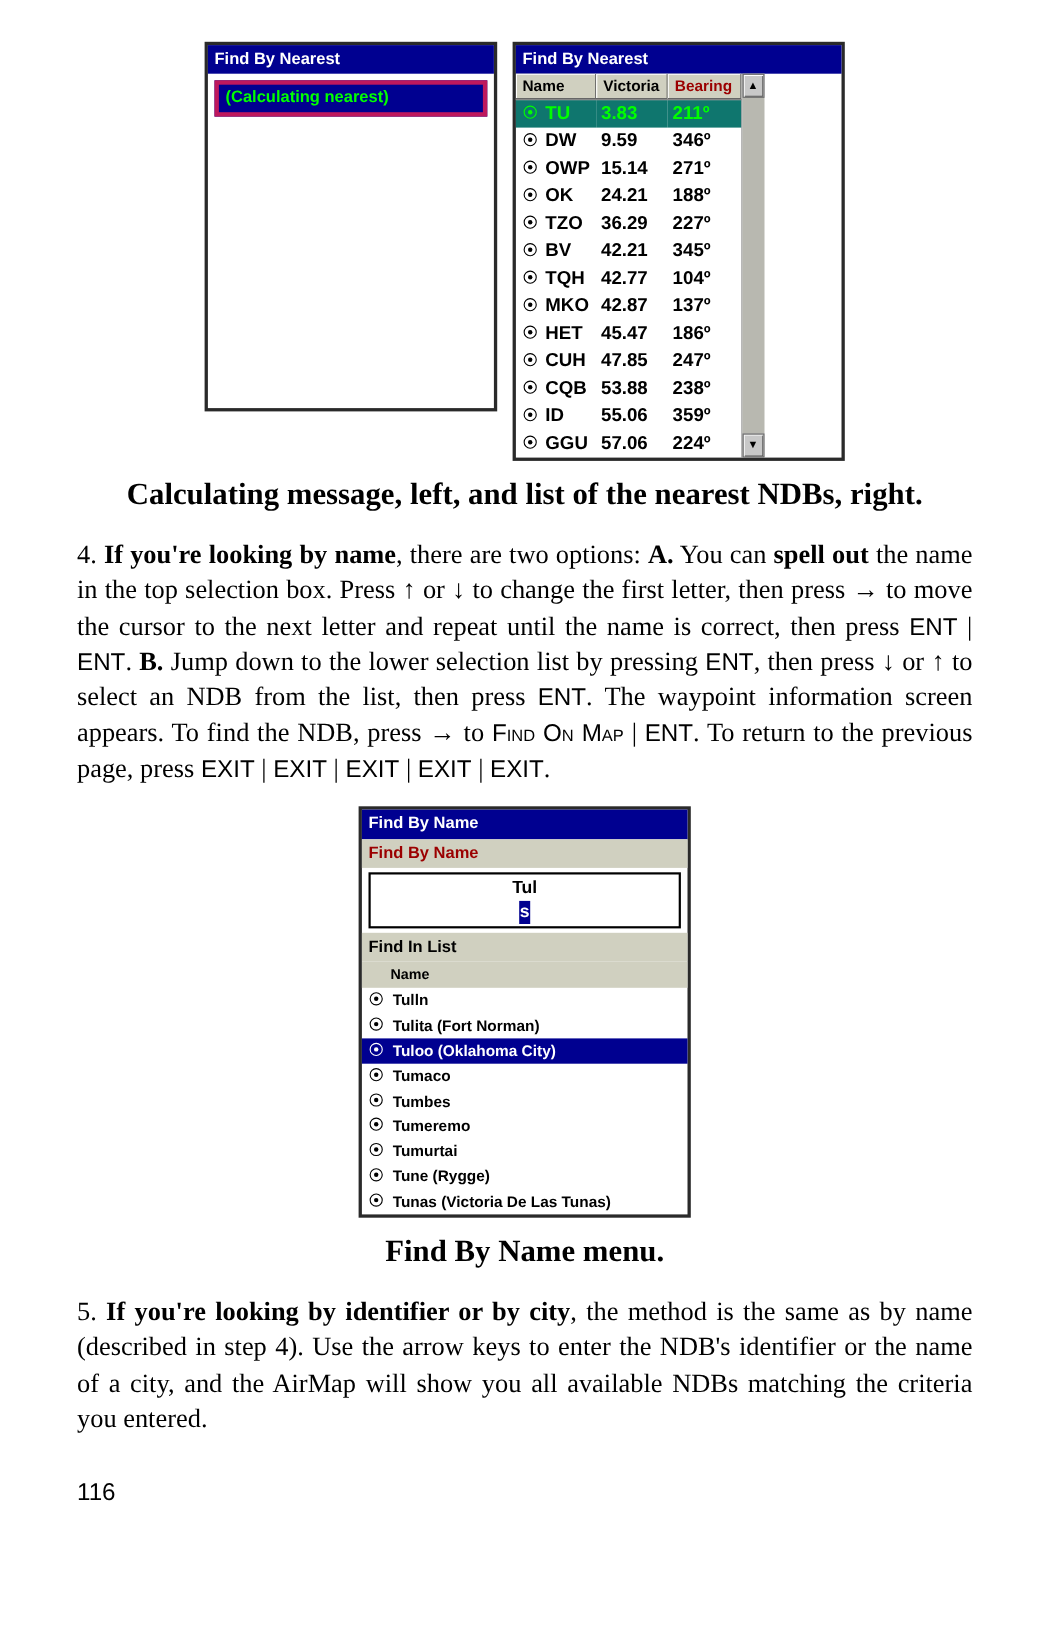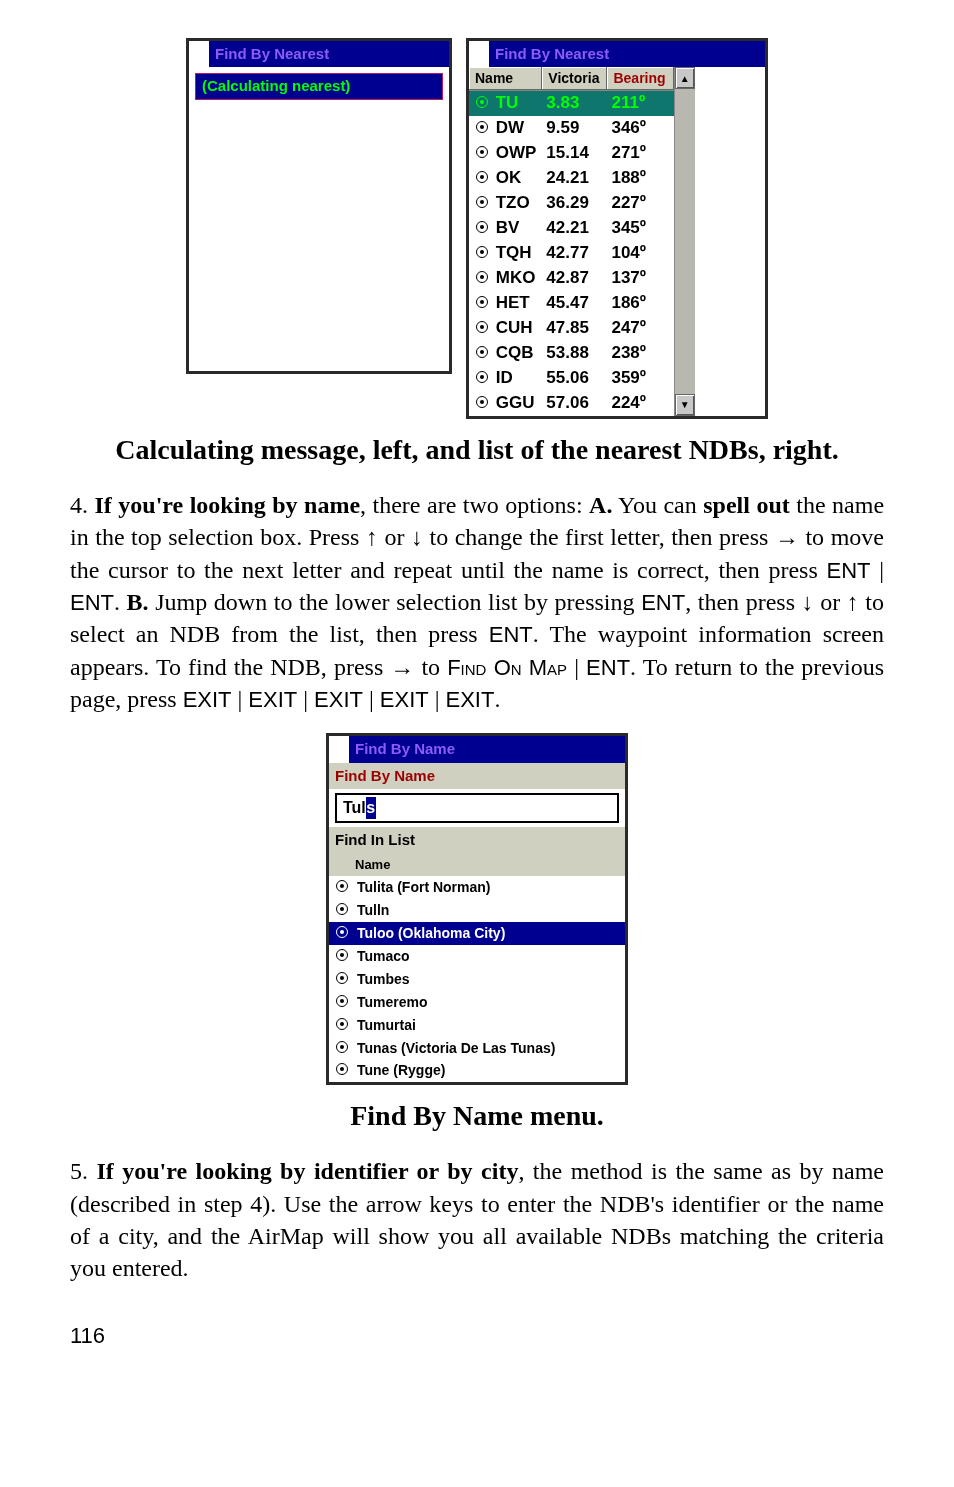--- a/index.html
+++ b/index.html
@@ -13,30 +13,29 @@
   line-height:1.35;
 }
 .row{display:flex;justify-content:center;gap:14px;margin-bottom:10px}
 .panel{
   border:3px solid #2a2a2a;
   background:#fff;
   position:relative;
 }
 .panelhdr{
   background:#000090;
-  color:#8b5cf6;
+  color:#ffffff;
   font-family:Verdana,Arial,sans-serif;
   font-size:15px;
   font-weight:bold;
   padding:3px 6px;
-  margin-left:20px;
 }
 .panelL{width:260px;height:330px}
 .selbox{
-  border:1px solid #be185d;
+  border:4px solid #be185d;
   background:#000090;
   color:#00ff00;
   font-family:Verdana,Arial,sans-serif;
   font-size:15px;
   font-weight:bold;
   margin:6px;
   padding:2px 6px;
 }
 .panelR{width:296px}
 .tblwrap{display:flex}
@@ -77,21 +76,21 @@
 }
 .subhdr.red{color:#9b0000}
 .subhdr.sm{font-size:13px;padding-left:26px}
 .namebox{
   border:2px solid #000;
   margin:4px 6px;
   padding:2px 6px;
   font-family:Verdana,Arial,sans-serif;
   font-size:16px;
   font-weight:bold;
-  display:flex;align-items:center;
+  display:flex;align-items:center;flex-direction:column;
 }
 .cursor{background:#000090;color:#fff;display:inline-block;width:10px;text-align:center}
 .nlist{list-style:none;margin:0;padding:0;font-family:Verdana,Arial,sans-serif;font-size:14px;font-weight:bold}
 .nlist li{padding:2px 4px;display:flex;align-items:center;gap:6px}
 .nlist li.hi{background:#000090;color:#fff}
 .pageno{font-family:Liberation Sans, sans-serif;font-size:22px;margin-top:36px}
 </style>
 </head>
 <body>
 
@@ -202,25 +201,25 @@
   <div class="subhdr red">Find By Name</div>
   <div class="namebox">
     <span>Tul</span>
       <span class="cursor">s</span>
   </div>
   <div class="subhdr">Find In List</div>
   <div class="subhdr sm">Name</div>
   <ul class="nlist" id="name-list">
       <li>
         <span class="dotwrap"><span class="dot"><span class="inner"></span></span></span>
+        <span>Tulln</span>
+      </li>
+      <li>
+        <span class="dotwrap"><span class="dot"><span class="inner"></span></span></span>
         <span>Tulita (Fort Norman)</span>
-      </li>
-      <li>
-        <span class="dotwrap"><span class="dot"><span class="inner"></span></span></span>
-        <span>Tulln</span>
       </li>
       <li class="hi">
         <span class="dotwrap"><span class="dot hi" style="border-color: rgb(255, 255, 255);"><span class="inner" style="background: rgb(255, 255, 255);"></span></span></span>
         <span>Tuloo (Oklahoma City)</span>
       </li>
       <li>
         <span class="dotwrap"><span class="dot"><span class="inner"></span></span></span>
         <span>Tumaco</span>
       </li>
       <li>
@@ -230,25 +229,25 @@
       <li>
         <span class="dotwrap"><span class="dot"><span class="inner"></span></span></span>
         <span>Tumeremo</span>
       </li>
       <li>
         <span class="dotwrap"><span class="dot"><span class="inner"></span></span></span>
         <span>Tumurtai</span>
       </li>
       <li>
         <span class="dotwrap"><span class="dot"><span class="inner"></span></span></span>
+        <span>Tune (Rygge)</span>
+      </li>
+      <li>
+        <span class="dotwrap"><span class="dot"><span class="inner"></span></span></span>
         <span>Tunas (Victoria De Las Tunas)</span>
-      </li>
-      <li>
-        <span class="dotwrap"><span class="dot"><span class="inner"></span></span></span>
-        <span>Tune (Rygge)</span>
       </li>
     </ul>
 </div>
 
 <div class="caption">Find By Name menu.</div>
 
 <p class="para">
   <span class="hdg">5.</span>
   <b class="hdg">If you're looking by identifier or by city</b><span>, the method is the same as by name (described in step 4). Use the arrow keys to enter the NDB's identifier or the name of a city, and the AirMap will show you all available NDBs matching the criteria you entered.</span>
 </p>

